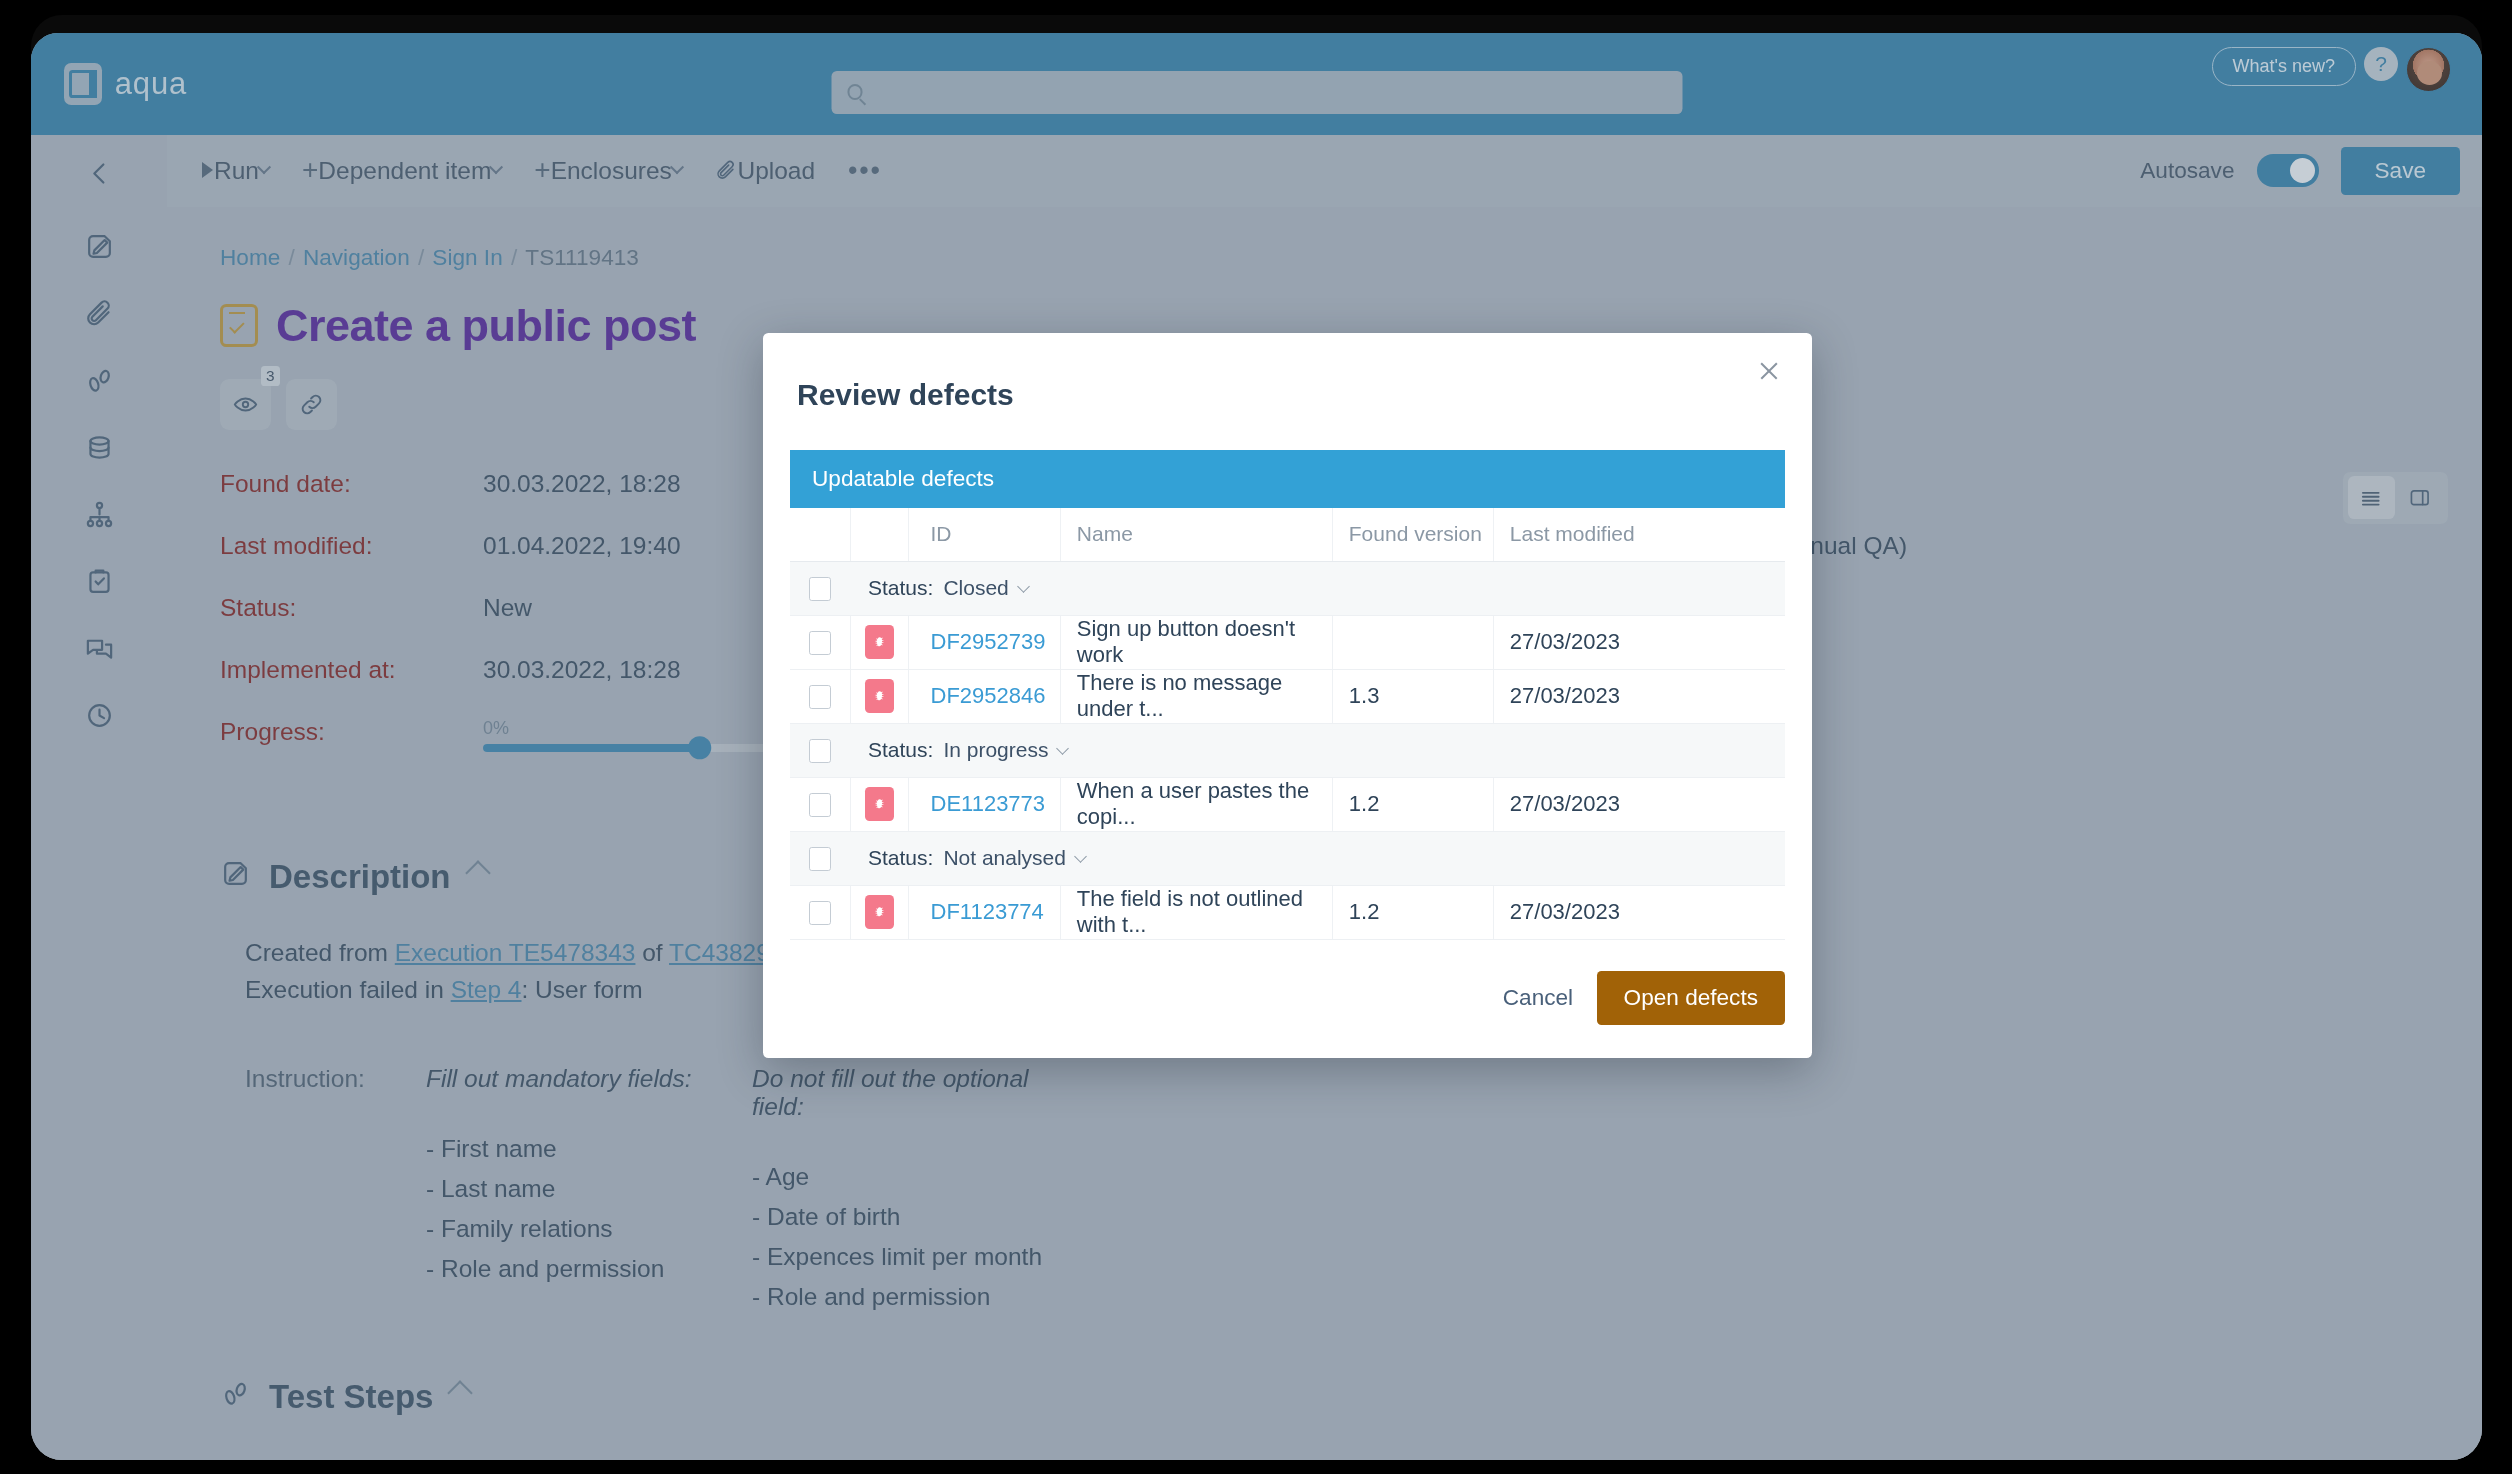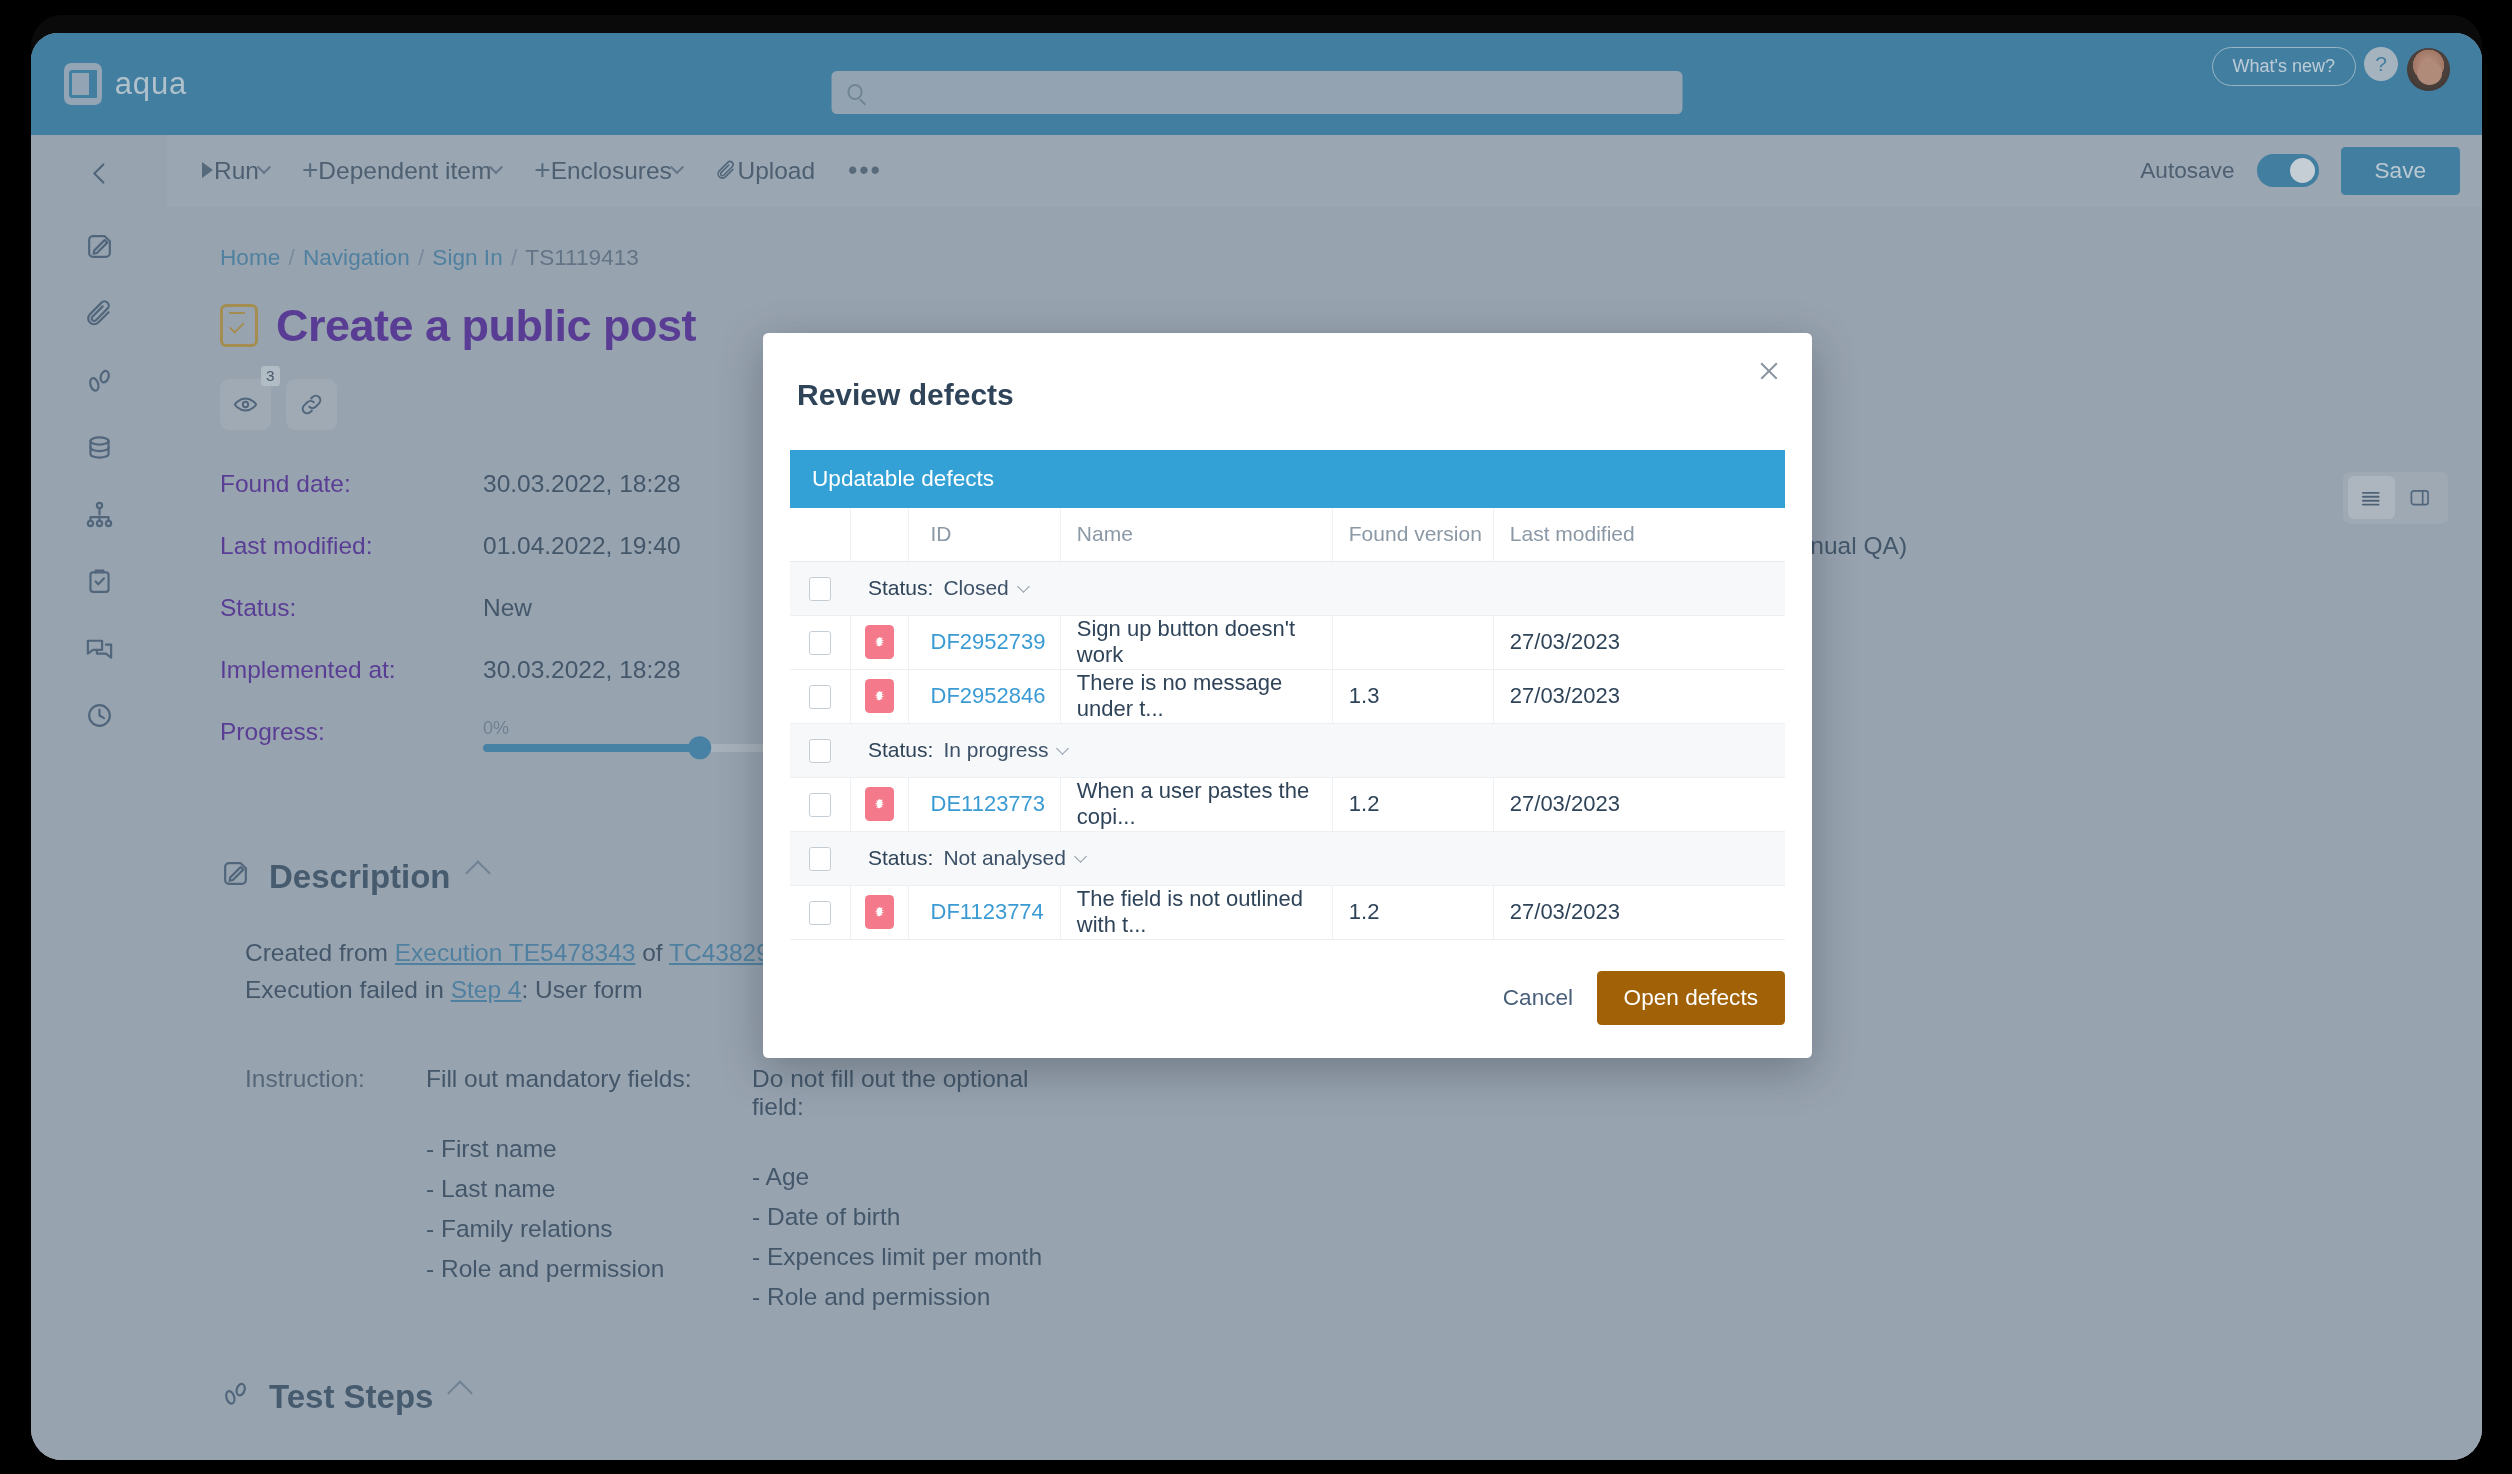--- a/index.html
+++ b/index.html
@@ -223,21 +223,21 @@
   #fields {
     position: relative; margin-top: 40px; padding: 0 53px;
     display: flex;
   }
   .fcol { width: 50%; }
   .fcol.right { padding-left: 54px; }
   .frow {
     display: flex; align-items: flex-start;
     height: 62px; font-size: 24.5px;
   }
-  .flabel { width: 263px; color: #4c1d95; flex:none; }
+  .flabel { width: 263px; color: #7f1d1d; flex:none; }
   .fvalue { color: #2e4459; }
   #progress-wrap { position: relative; width: 380px; }
   #progress-pct { font-size: 18px; color:#6c8093; margin-bottom: 5.4px; }
   #progress-track {
     height: 8.2px; background: rgba(255,255,255,0.25); border-radius: 4.5px;
     position: relative;
   }
   #progress-fill {
     position: absolute; left:0; top:0; height:100%;
     width: 57%; background:#3380ac; border-radius:4.5px;
@@ -274,21 +274,21 @@
     border-left:2.7px solid #6e8294;border-top:2.7px solid #6e8294;
     transform: rotate(45deg); margin-top:6.3px;
   }
   #desc-body { margin: 38px 0 0 78px; font-size: 24.5px; color:#2e4459; line-height:1.55;}
   #desc-body a { color:#3f7fa5; text-decoration: underline; cursor:pointer;}
   #instr {
     margin: 56px 0 0 78px; display:flex; font-size: 24.5px; color:#2e4459;
   }
   #instr .lbl { width: 181px; color:#465a6d; flex:none;}
   .instr-col { width: 326px; }
-  .instr-col .h { margin-bottom: 36px; }
+  .instr-col .h { margin-bottom: 36px; font-style: italic; }
   .instr-col ul { list-style:none; line-height:1.62;}
 
   
   #overlay {
     position: absolute; inset: 0;
     background: rgba(120,133,147,0.30);
   }
   #modal {
     position: absolute; left: 732px; top: 300px;
     width: 1049px; height: 725px;

